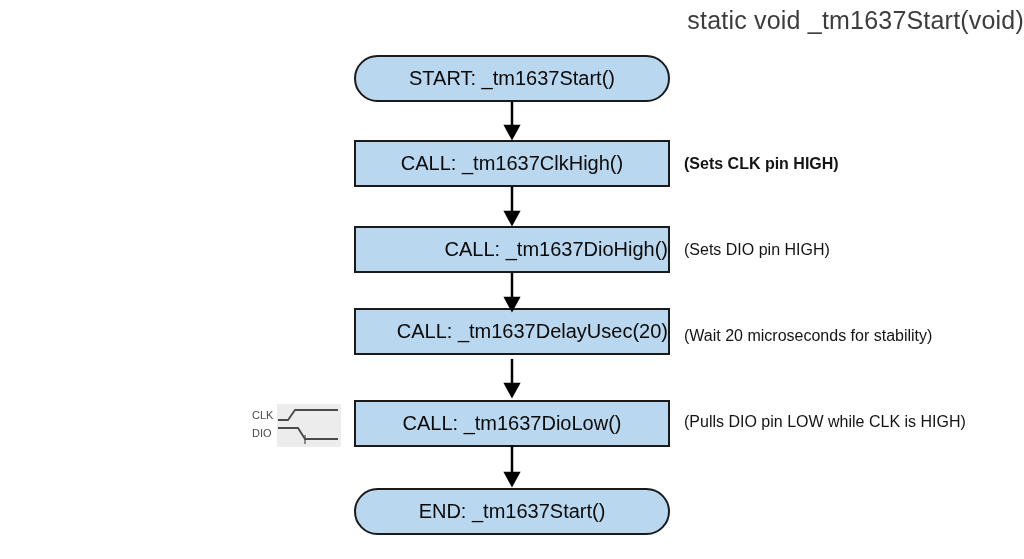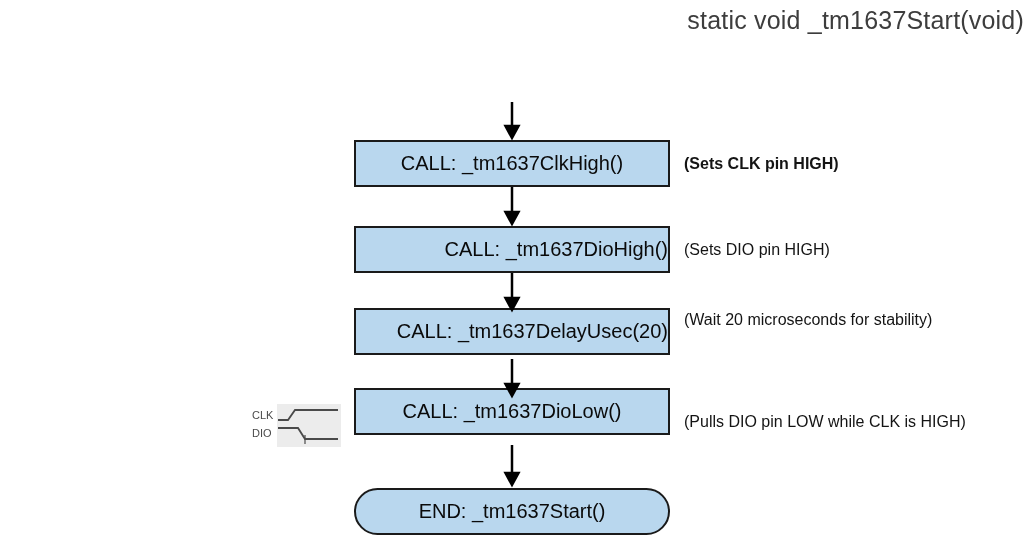--- a/index.html
+++ b/index.html
@@ -81,36 +81,37 @@
   }
   .wave-panel svg{ display:block; }
 </style>
 </head>
 <body>
 
 <div id="canvas">
 
   <div class="diagram-title">static void _tm1637Start(void)</div>
 
+  <div class="node stadium" style="top:55px;">START: _tm1637Start()</div>
 
   <div class="node" style="top:140px;">CALL: _tm1637ClkHigh()</div>
 
   <div class="node" style="top:226px;text-align:right;">CALL: _tm1637DioHigh()</div>
 
   <div class="node" style="top:308px;text-align:right;">CALL: _tm1637DelayUsec(20)</div>
 
-  <div class="node" style="top:388px;">CALL: _tm1637DioLow()</div>
+  <div class="node" style="top:400px;">CALL: _tm1637DioLow()</div>
 
   <div class="node stadium" style="top:488px;">END: _tm1637Start()</div>
 
   <div class="annotation" style="top:140px;font-weight:bold;">(Sets CLK pin HIGH)</div>
 
   <div class="annotation" style="top:226px;">(Sets DIO pin HIGH)</div>
 
-  <div class="annotation" style="top:296px;">(Wait 20 microseconds for stability)</div>
+  <div class="annotation" style="top:312px;">(Wait 20 microseconds for stability)</div>
 
   <div class="annotation" style="top:398px;">(Pulls DIO pin LOW while CLK is HIGH)</div>
 
   <svg id="arrow-layer" viewBox="0 0 1024 559" xmlns="http://www.w3.org/2000/svg">
     <g stroke="var(--arrow)" stroke-width="2.5" fill="var(--arrow)">
       <line x1="512" y1="102" x2="512" y2="127"></line>
         <polygon points="505.5,126 518.5,126 512,138"></polygon>
       <line x1="512" y1="187" x2="512" y2="213"></line>
         <polygon points="505.5,212 518.5,212 512,224"></polygon>
       <line x1="512" y1="273" x2="512" y2="299"></line>

